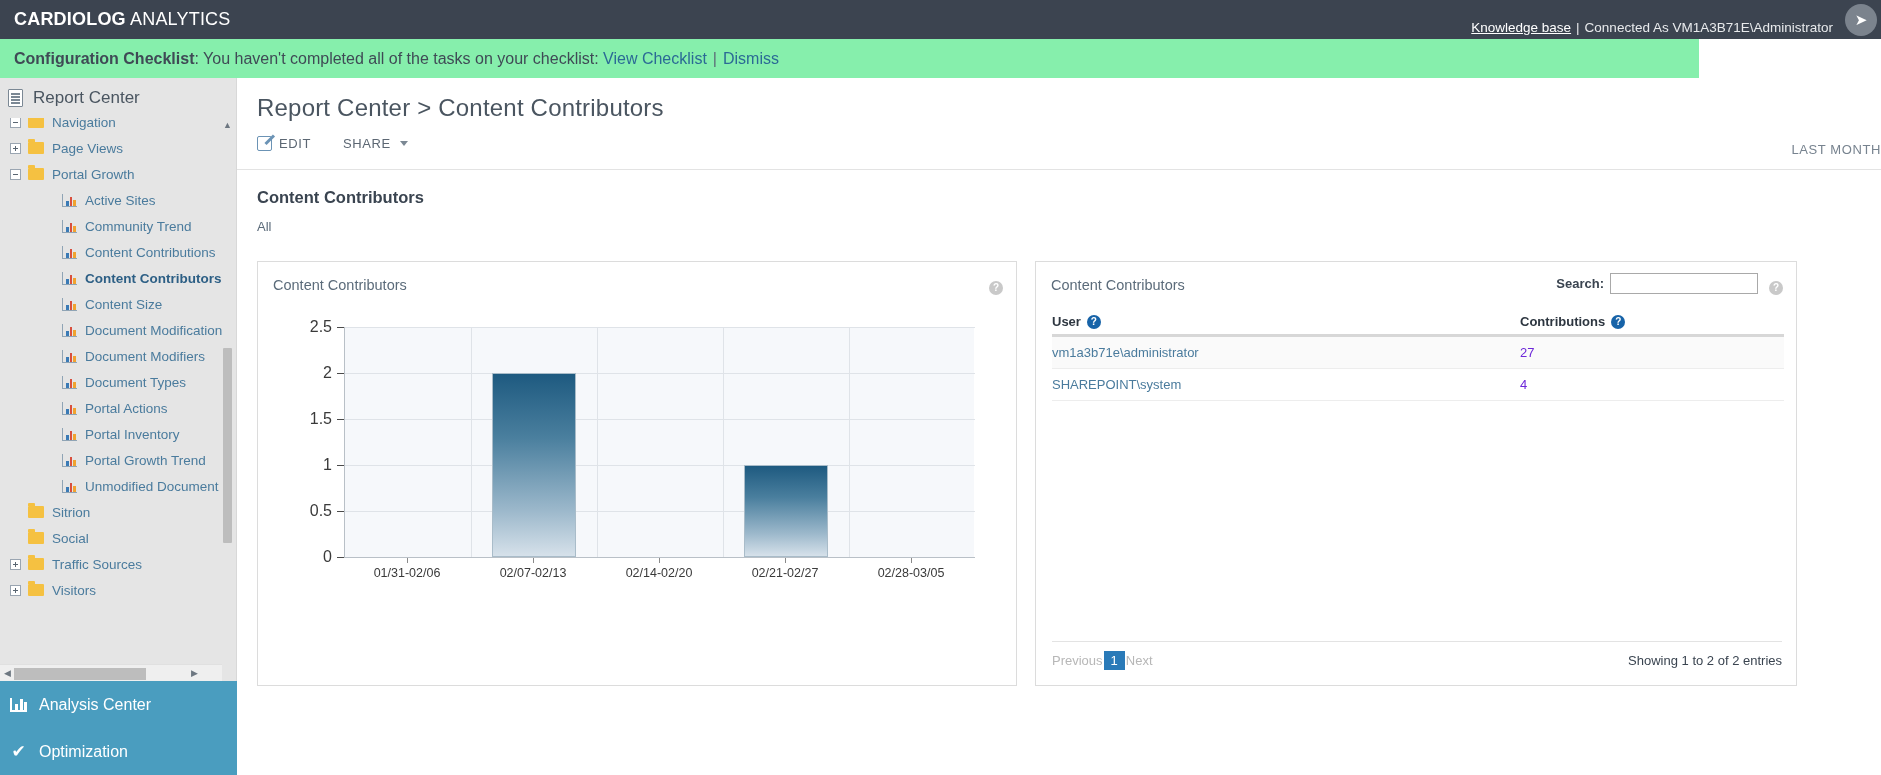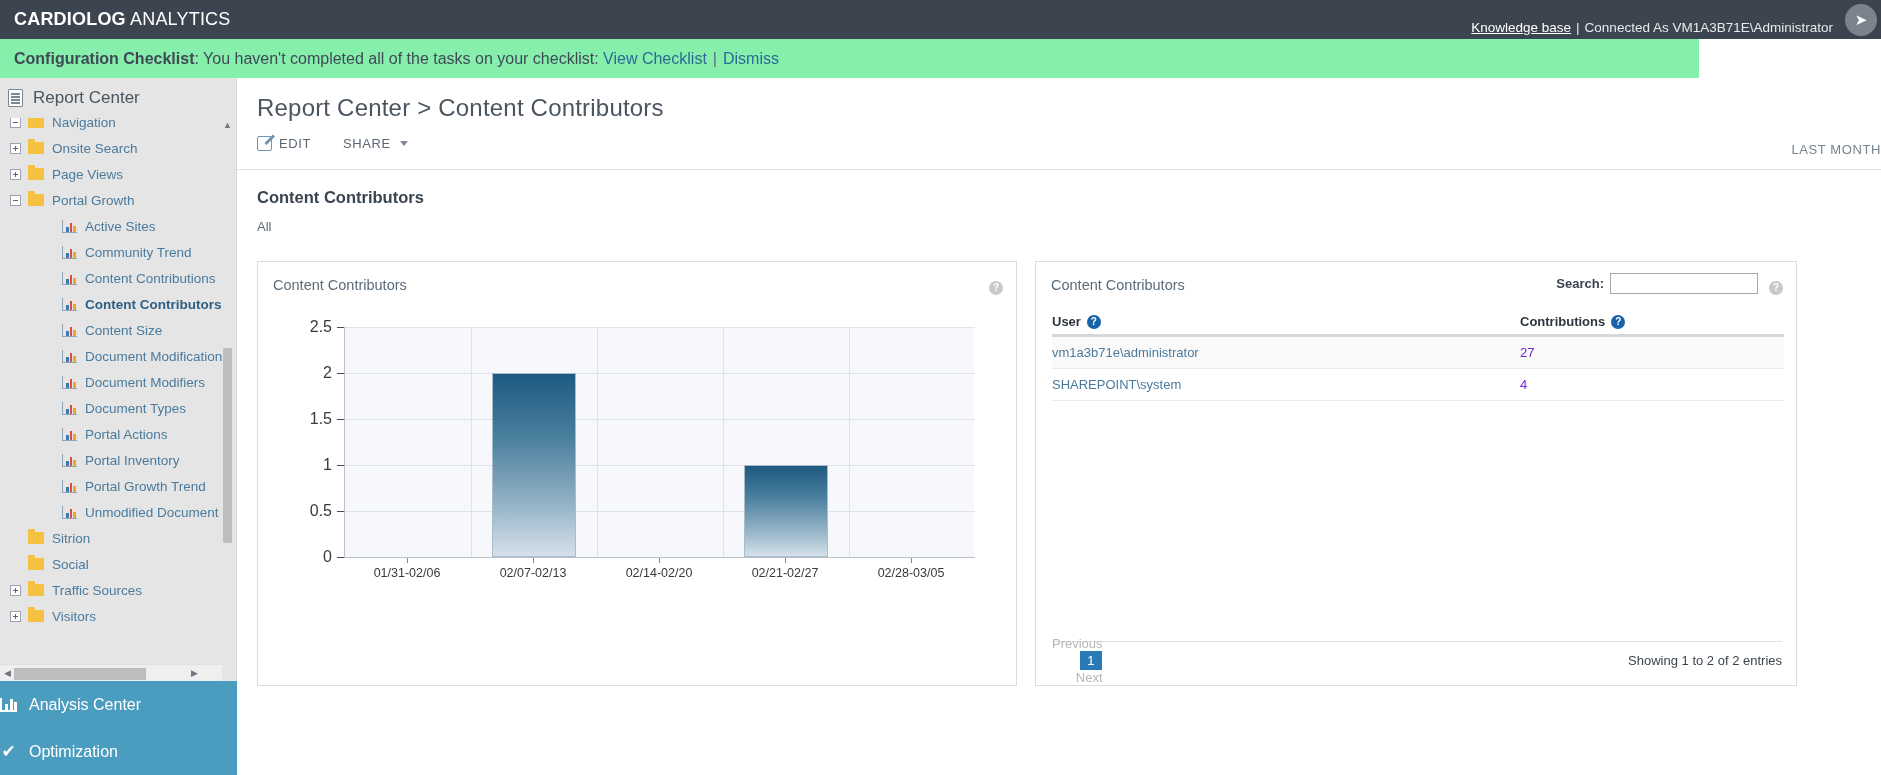--- a/index.html
+++ b/index.html
@@ -162,21 +162,21 @@
     position: absolute; left: 14px; top: 3px;
     width: 132px; height: 12px; background: #bdbdbd;
   }
 
   .sb-bottom {
     position: absolute; left: 0; bottom: 0;
     width: 237px; height: 94px; background: #4a9dbf;
   }
   .sb-bottom .row {
     height: 47px; display: flex; align-items: center;
-    color: #ffffff; font-size: 16px; gap: 12px;
+    padding-left: 10px; color: #ffffff; font-size: 16px; gap: 12px;
   }
   .bc-ic {
     width: 17px; height: 14px; position: relative; flex: none;
     border-left: 2px solid #ffffff; border-bottom: 2px solid #ffffff;
   }
   .bc-ic i { position: absolute; bottom: 0; width: 3px; background: #fff; display:block; }
   .bc-ic i:nth-child(1){ left: 3px;  height: 6px; }
   .bc-ic i:nth-child(2){ left: 7.5px;height: 11px; }
   .bc-ic i:nth-child(3){ left: 12px; height: 8px; }
   .check-ic { width: 17px; flex: none; color: #fff; font-size: 17px; text-align: center; }
@@ -326,21 +326,21 @@
   .t-row .c1 { width: 468px; color: #4a7b9d; }
   .t-row .c2 { color: #6d28d9; }
   .t-row.odd { background: #fafafa; }
 
   .t-foot {
     position: absolute; left: 16px; right: 14px; bottom: 14px;
     height: 30px; border-top: 1px solid #e3e3e3;
     display: flex; align-items: center; justify-content: space-between;
     padding-top: 8px;
   }
-  .pager { display: flex; align-items: flex-end; font-size: 13px; flex-direction: column; }
+  .pager { display: flex; align-items: center; font-size: 13px; }
   .pager .pg { color: #b7b7b7; }
   .pager .num {
     background: #2a7ab8; color: #fff; padding: 2px 7px;
     margin: 0 1px; font-size: 13px;
   }
   .showing { font-size: 13px; color: #3a4450; }
 </style>
 </head>
 <body>
 
@@ -367,25 +367,20 @@
     <span class="doc-icon"></span>
     <span class="title">Report Center</span>
   </div>
 
   <div class="tree-wrap">
     <div class="tree" id="tree">
         <div class="tnode lvl1">
           <span class="exp minus"></span>
           <span class="folder"></span>
           <span>Navigation</span>
-        </div>
-        <div class="tnode lvl1">
-          <span class="exp plus"></span>
-          <span class="folder"></span>
-          <span>Onsite Search</span>
         </div>
         <div class="tnode lvl1">
           <span class="exp plus"></span>
           <span class="folder"></span>
           <span>Page Views</span>
         </div>
         <div class="tnode lvl1">
           <span class="exp minus"></span>
           <span class="folder"></span>
           <span>Portal Growth</span>

